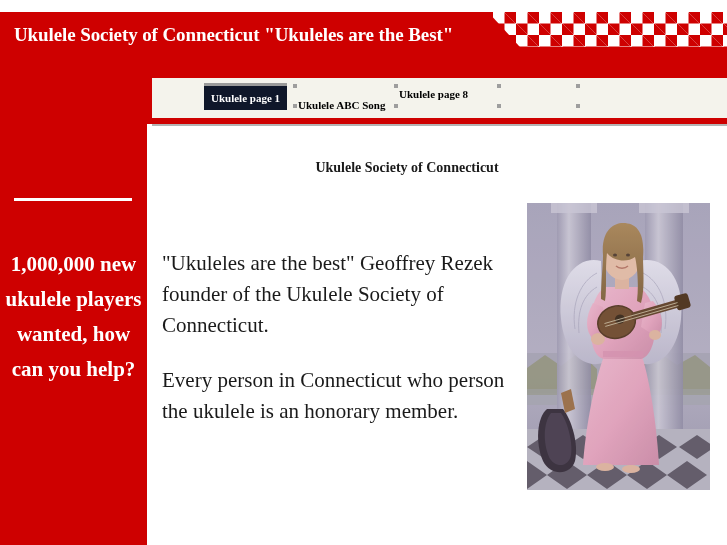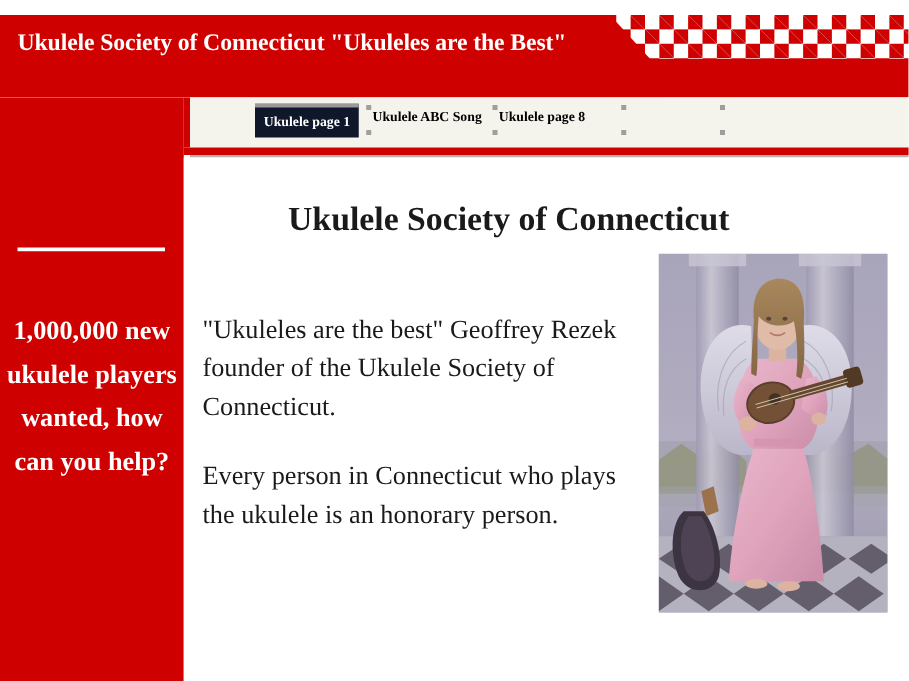--- a/index.html
+++ b/index.html
@@ -97,21 +97,21 @@
     white-space: nowrap;
     line-height: 16px;
   }
   .tab.active {
     background: #0f172a;
     color: #ffffff;
     padding: 4px 7px;
     border-top: 3px solid #9a9a9a;
   }
   #tab0 { left: 52px; top: 5px; }
-  #tab1 { left: 146px; }
+  #tab1 { left: 146px; margin-top: 11px; }
   #tab2 { left: 247px; }
 
   .handle {
     position: absolute;
     width: 4px;
     height: 4px;
     background: #9e9e9e;
   }
 
   
@@ -170,21 +170,21 @@
     width: 580px;
     height: 419px;
     background: #ffffff;
   }
   #page-heading {
     position: absolute;
     left: 0;
     top: 34px;
     width: 520px;
     text-align: center;
-    font-size: 27px;
+    font-size: 14px;
     font-weight: bold;
     color: #1a1a1a;
   }
   #body-copy {
     position: absolute;
     left: 15px;
     top: 122px;
     width: 352px;
     font-size: 21px;
     line-height: 31px;
@@ -238,21 +238,21 @@
 <div id="sidebar">
   <div id="sidebar-rule"></div>
   <div id="sidebar-text">1,000,000 new ukulele players wanted, how can you help?</div>
 </div>
 
 <div id="content">
   <div id="page-heading">Ukulele Society of Connecticut</div>
 
   <div id="body-copy">
     <p>"Ukuleles are the best" Geoffrey Rezek founder of the Ukulele Society of Connecticut.</p>
-    <p>Every person in Connecticut who plays the ukulele is an honorary person.</p>
+    <p>Every person in Connecticut who person the ukulele is an honorary member.</p>
   </div>
 </div>
 
 <div id="illustration">
   <svg width="183" height="287" viewBox="0 0 183 287" xmlns="http://www.w3.org/2000/svg" aria-hidden="true">
     <defs>
       <linearGradient id="sky" x1="0" y1="0" x2="0" y2="1">
         <stop offset="0%" stop-color="#a8a3ba"></stop>
         <stop offset="55%" stop-color="#b4aec2"></stop>
         <stop offset="100%" stop-color="#9a95ab"></stop>

